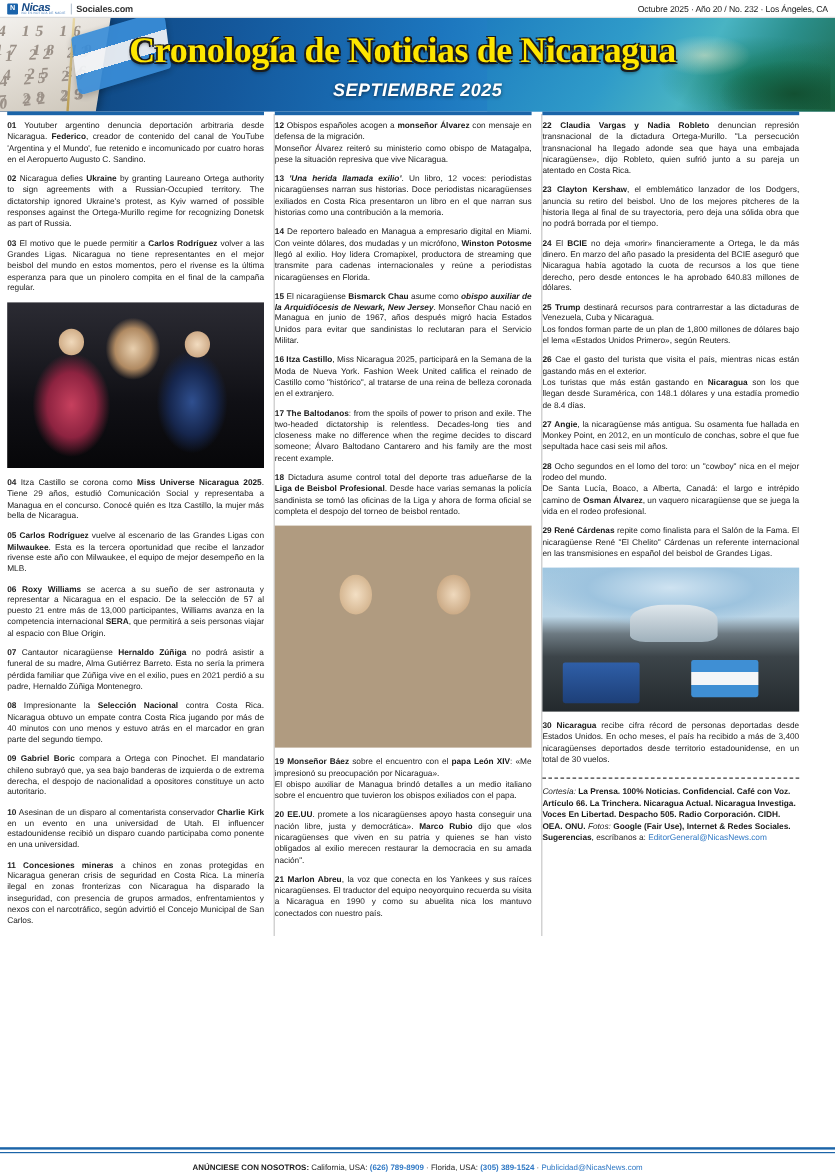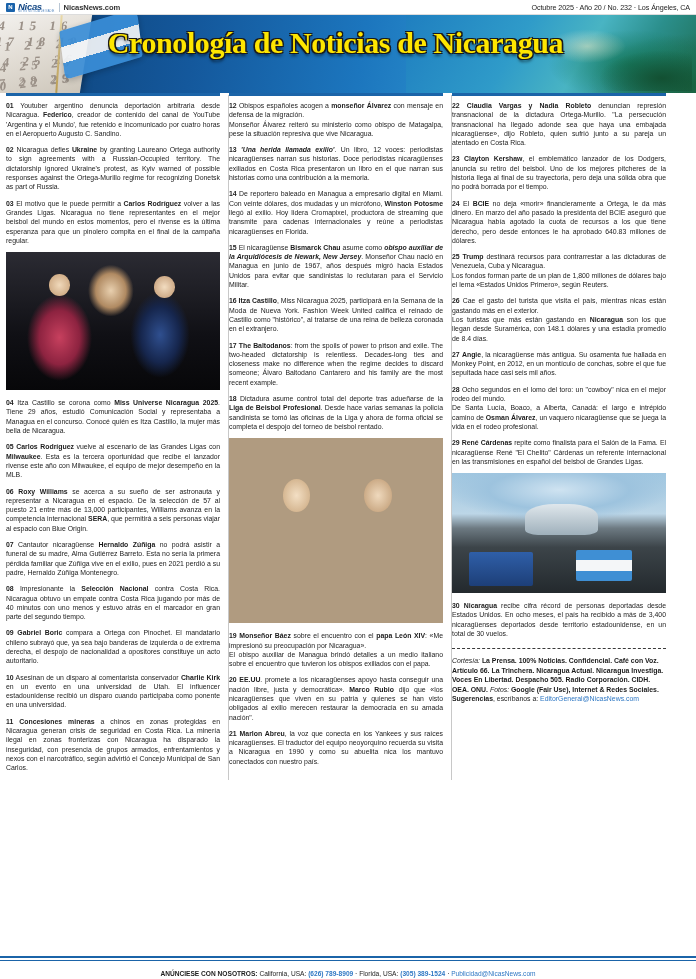--- a/index.html
+++ b/index.html
@@ -199,35 +199,36 @@
 
 <div class="topbar">
   <div class="logo-wrap">
     <div class="logo-box">N</div>
     <div>
       <div class="logo-nicas">Nicas</div>
       <span class="logo-sub">NO ES NOTICIA DE NADIE</span>
     </div>
   </div>
   <div class="logo-div"></div>
-  <div class="logo-site">NicasNews.com</div>
+  <div class="logo-site">Sociales.com</div>
   <div class="topbar-right">Octubre 2025 · Año 20 / No. 232 · Los Ángeles, CA</div>
 </div>
 
 <div class="masthead">
   <div class="mh-sea"></div>
   <div class="mh-cal">
     <span class="r1">4 15 16 17 18 19</span>
     <span class="r2">21 22 23 24 25 26</span>
     <span class="r3">24 25 26 27 28 29</span>
     <span class="r4">30 22 23</span>
   </div>
   <div class="mh-pole"></div>
   <div class="mh-flag"></div>
   <div class="mh-title">Cronología de Noticias de Nicaragua</div>
+  <div class="mh-sub">SEPTIEMBRE 2025</div>
 </div>
 
 <div class="sheet">
   <div class="cols">
     <div class="col" id="col-0">
         <div class="coltop"></div>
         <div class="item"><span class="num">01</span> Youtuber argentino denuncia deportación arbitraria desde Nicaragua. <b>Federico</b>, creador de contenido del canal de YouTube 'Argentina y el Mundo', fue retenido e incomunicado por cuatro horas en el Aeropuerto Augusto C. Sandino.</div>
         <div class="item"><span class="num">02</span> Nicaragua defies <b>Ukraine</b> by granting Laureano Ortega authority to sign agreements with a Russian-Occupied territory. The dictatorship ignored Ukraine's protest, as Kyiv warned of possible responses against the Ortega-Murillo regime for recognizing Donetsk as part of Russia.</div>
         <div class="item"><span class="num">03</span> El motivo que le puede permitir a <b>Carlos Rodríguez</b> volver a las Grandes Ligas. Nicaragua no tiene representantes en el mejor beisbol del mundo en estos momentos, pero el rivense es la última esperanza para que un pinolero compita en el final de la campaña regular.</div>
         <div class="photo ph-pageant"></div>

